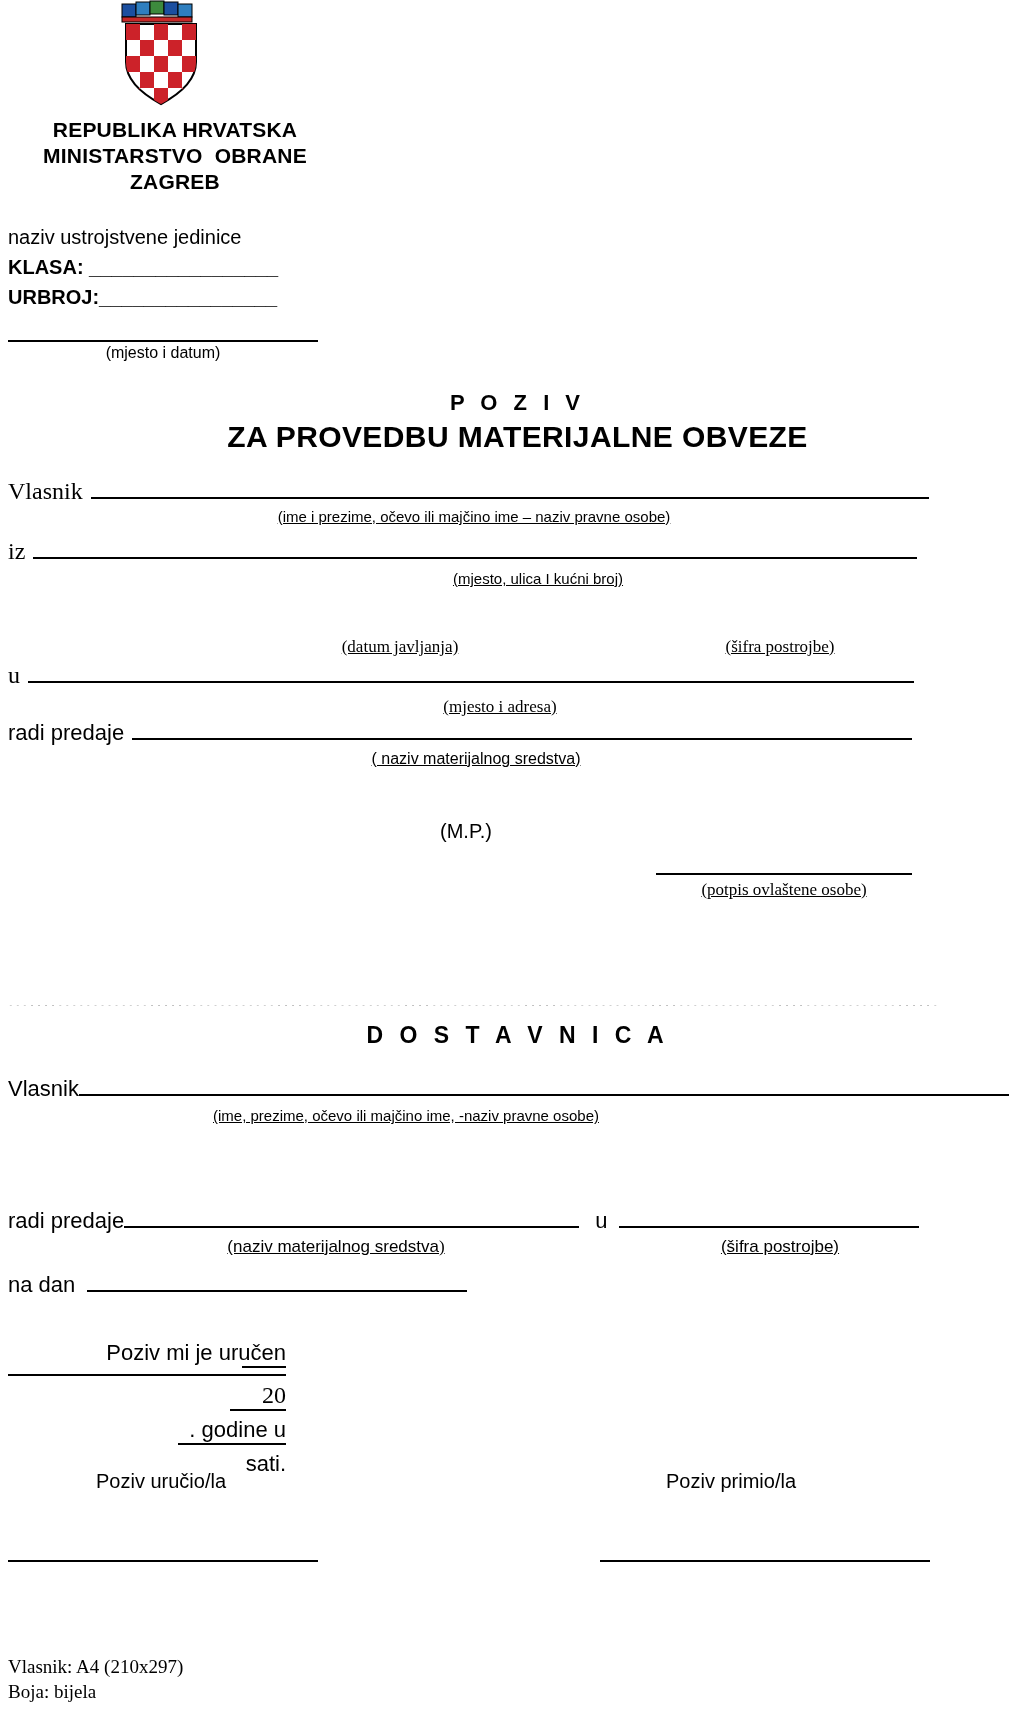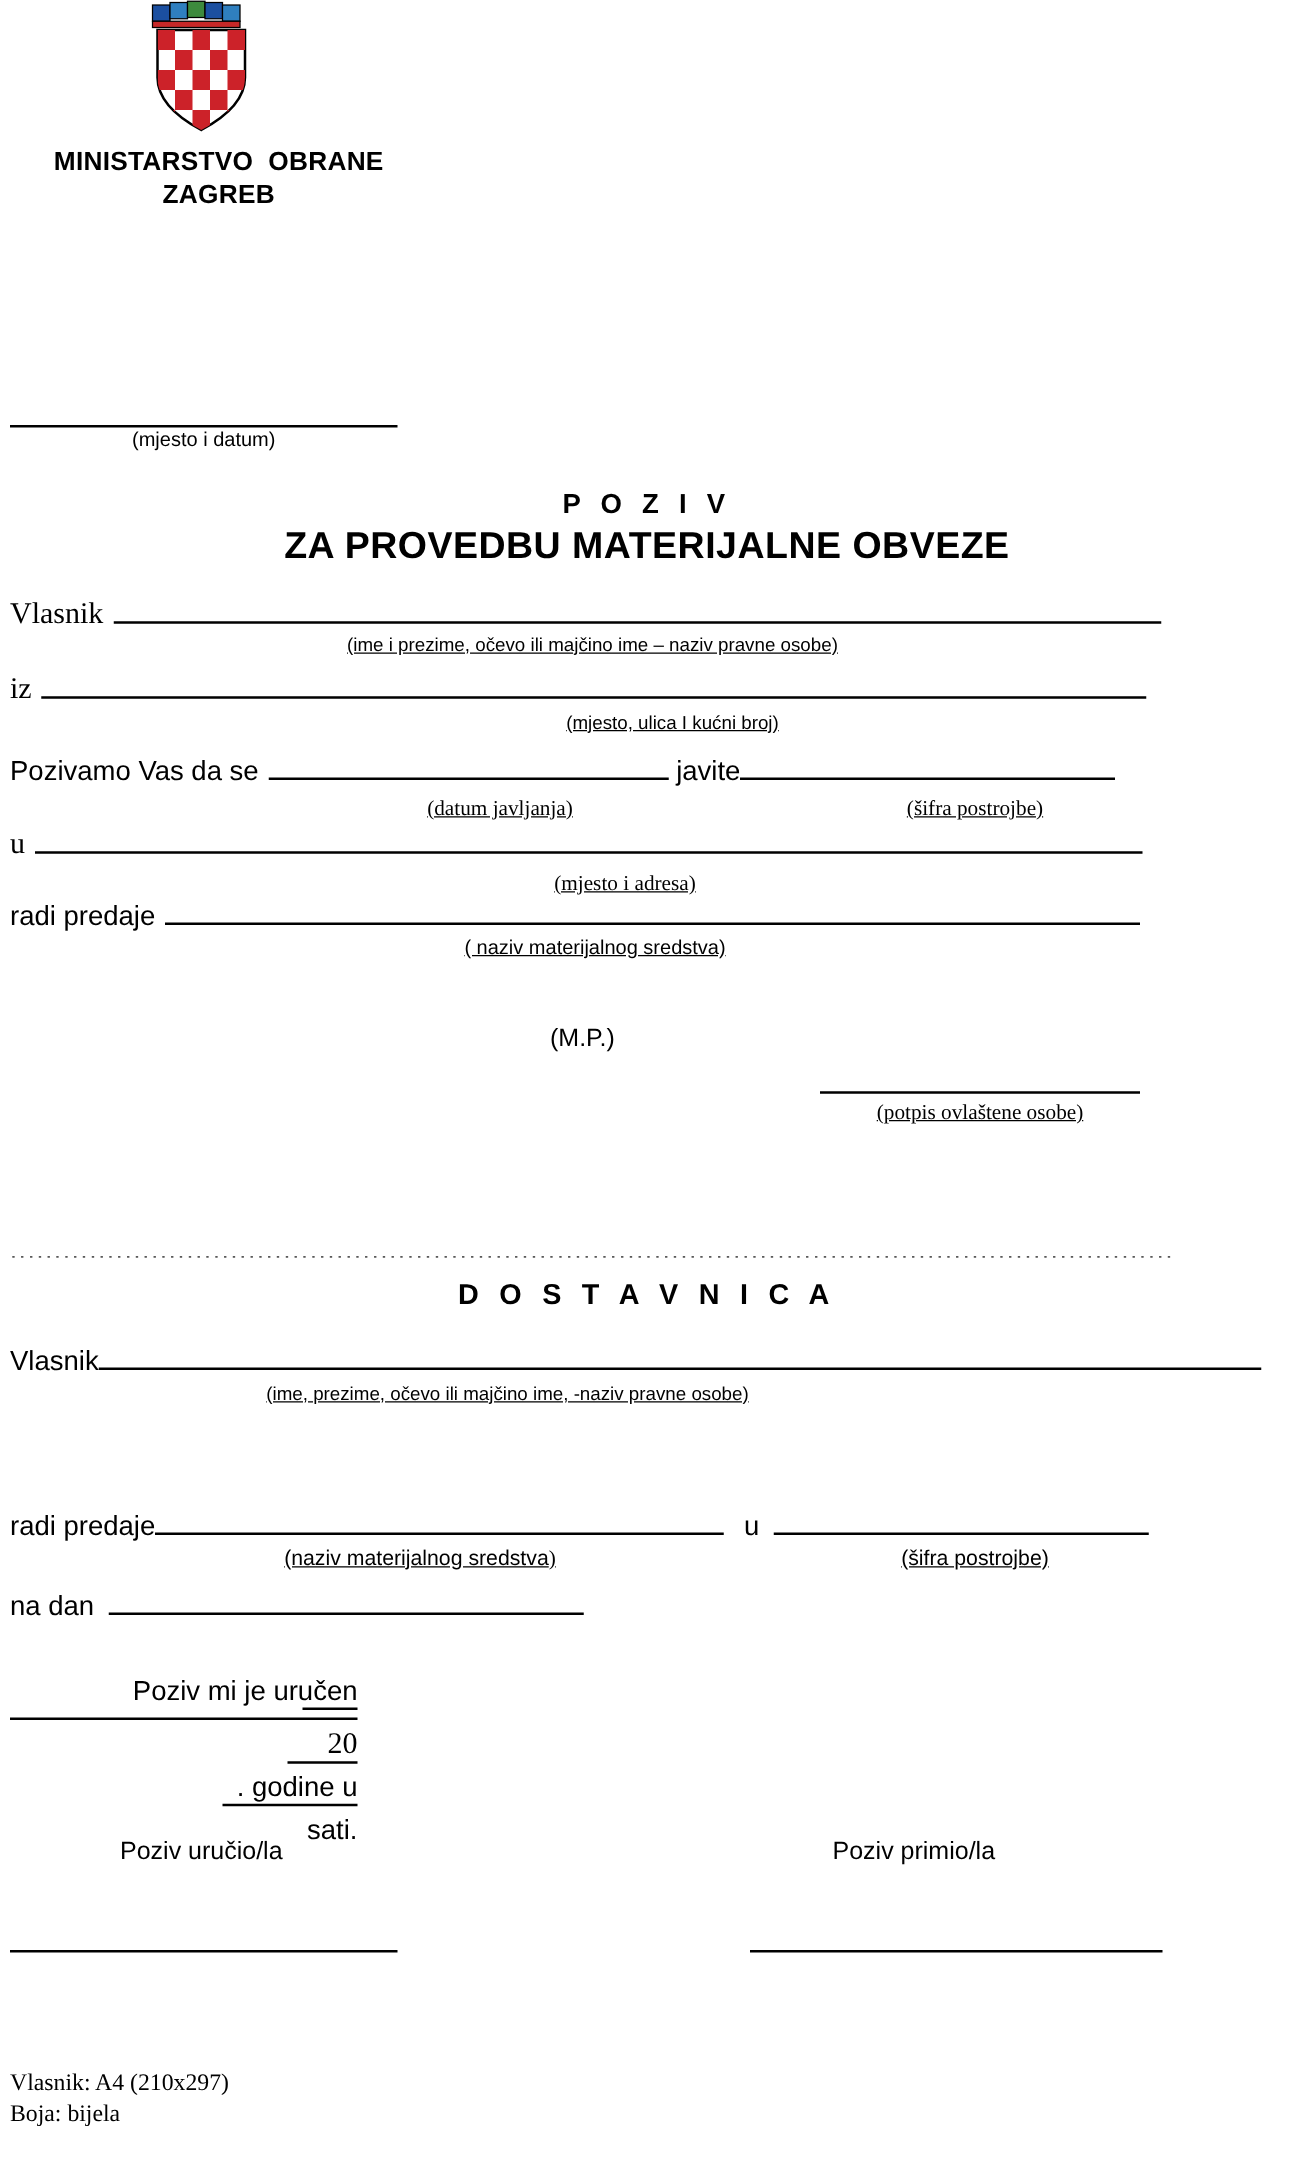--- a/index.html
+++ b/index.html
@@ -192,49 +192,49 @@
           <rect x="50" y="72" width="14" height="16"></rect>
           <rect x="8" y="88" width="14" height="16"></rect>
           <rect x="36" y="88" width="14" height="16"></rect>
           <rect x="64" y="88" width="14" height="16"></rect>
         </g>
       </g>
     </svg>
   </div>
 
   <div class="header-block">
+    <div class="header-line">REPUBLIKA HRVATSKA</div>
     <div class="header-line">MINISTARSTVO  OBRANE</div>
     <div class="header-line">ZAGREB</div>
   </div>
 
+  <div class="unit-block">
+    <div class="unit-name">naziv ustrojstvene jedinice</div>
+    <div class="klasa-line">KLASA: _________________</div>
+    <div class="urbroj-line">URBROJ:________________</div>
+  </div>
 
   <div class="place-date-rule"></div>
   <div class="place-date-label">(mjesto i datum)</div>
 
   <div class="title1">P O Z I V</div>
   <div class="title2">ZA PROVEDBU MATERIJALNE OBVEZE</div>
 
   <div class="row serif" style="left:8px; top:478px;">
     <span>Vlasnik</span>
     <span class="rule" style="width:838px; margin-left:8px; margin-bottom:6px;"></span>
   </div>
   <div class="cap" style="left:254px; top:508px; width:440px;">(ime i prezime, očevo ili majčino ime – naziv pravne osobe)</div>
 
   <div class="row serif" style="left:8px; top:538px;">
     <span>iz</span>
     <span class="rule" style="width:884px; margin-left:8px; margin-bottom:6px;"></span>
   </div>
   <div class="cap" style="left:438px; top:570px; width:200px;">(mjesto, ulica I kućni broj)</div>
 
-  <div class="row" style="left:8px; top:604px;">
-    <span>Pozivamo Vas da se</span>
-    <span class="rule" style="width:320px; margin-left:8px; margin-bottom:6px;"></span>
-    <span style="margin-left:6px;">javite</span>
-    <span class="rule" style="width:300px; margin-bottom:6px;"></span>
-  </div>
   <div class="cap cap-serif" style="left:320px; top:637px; width:160px;">(datum javljanja)</div>
   <div class="cap cap-serif" style="left:700px; top:637px; width:160px;">(šifra postrojbe)</div>
 
   <div class="row serif" style="left:8px; top:662px;">
     <span>u</span>
     <span class="rule" style="width:886px; margin-left:8px; margin-bottom:6px;"></span>
   </div>
   <div class="cap cap-serif" style="left:400px; top:697px; width:200px;">(mjesto i adresa)</div>
 
   <div class="row" style="left:8px; top:720px;">

